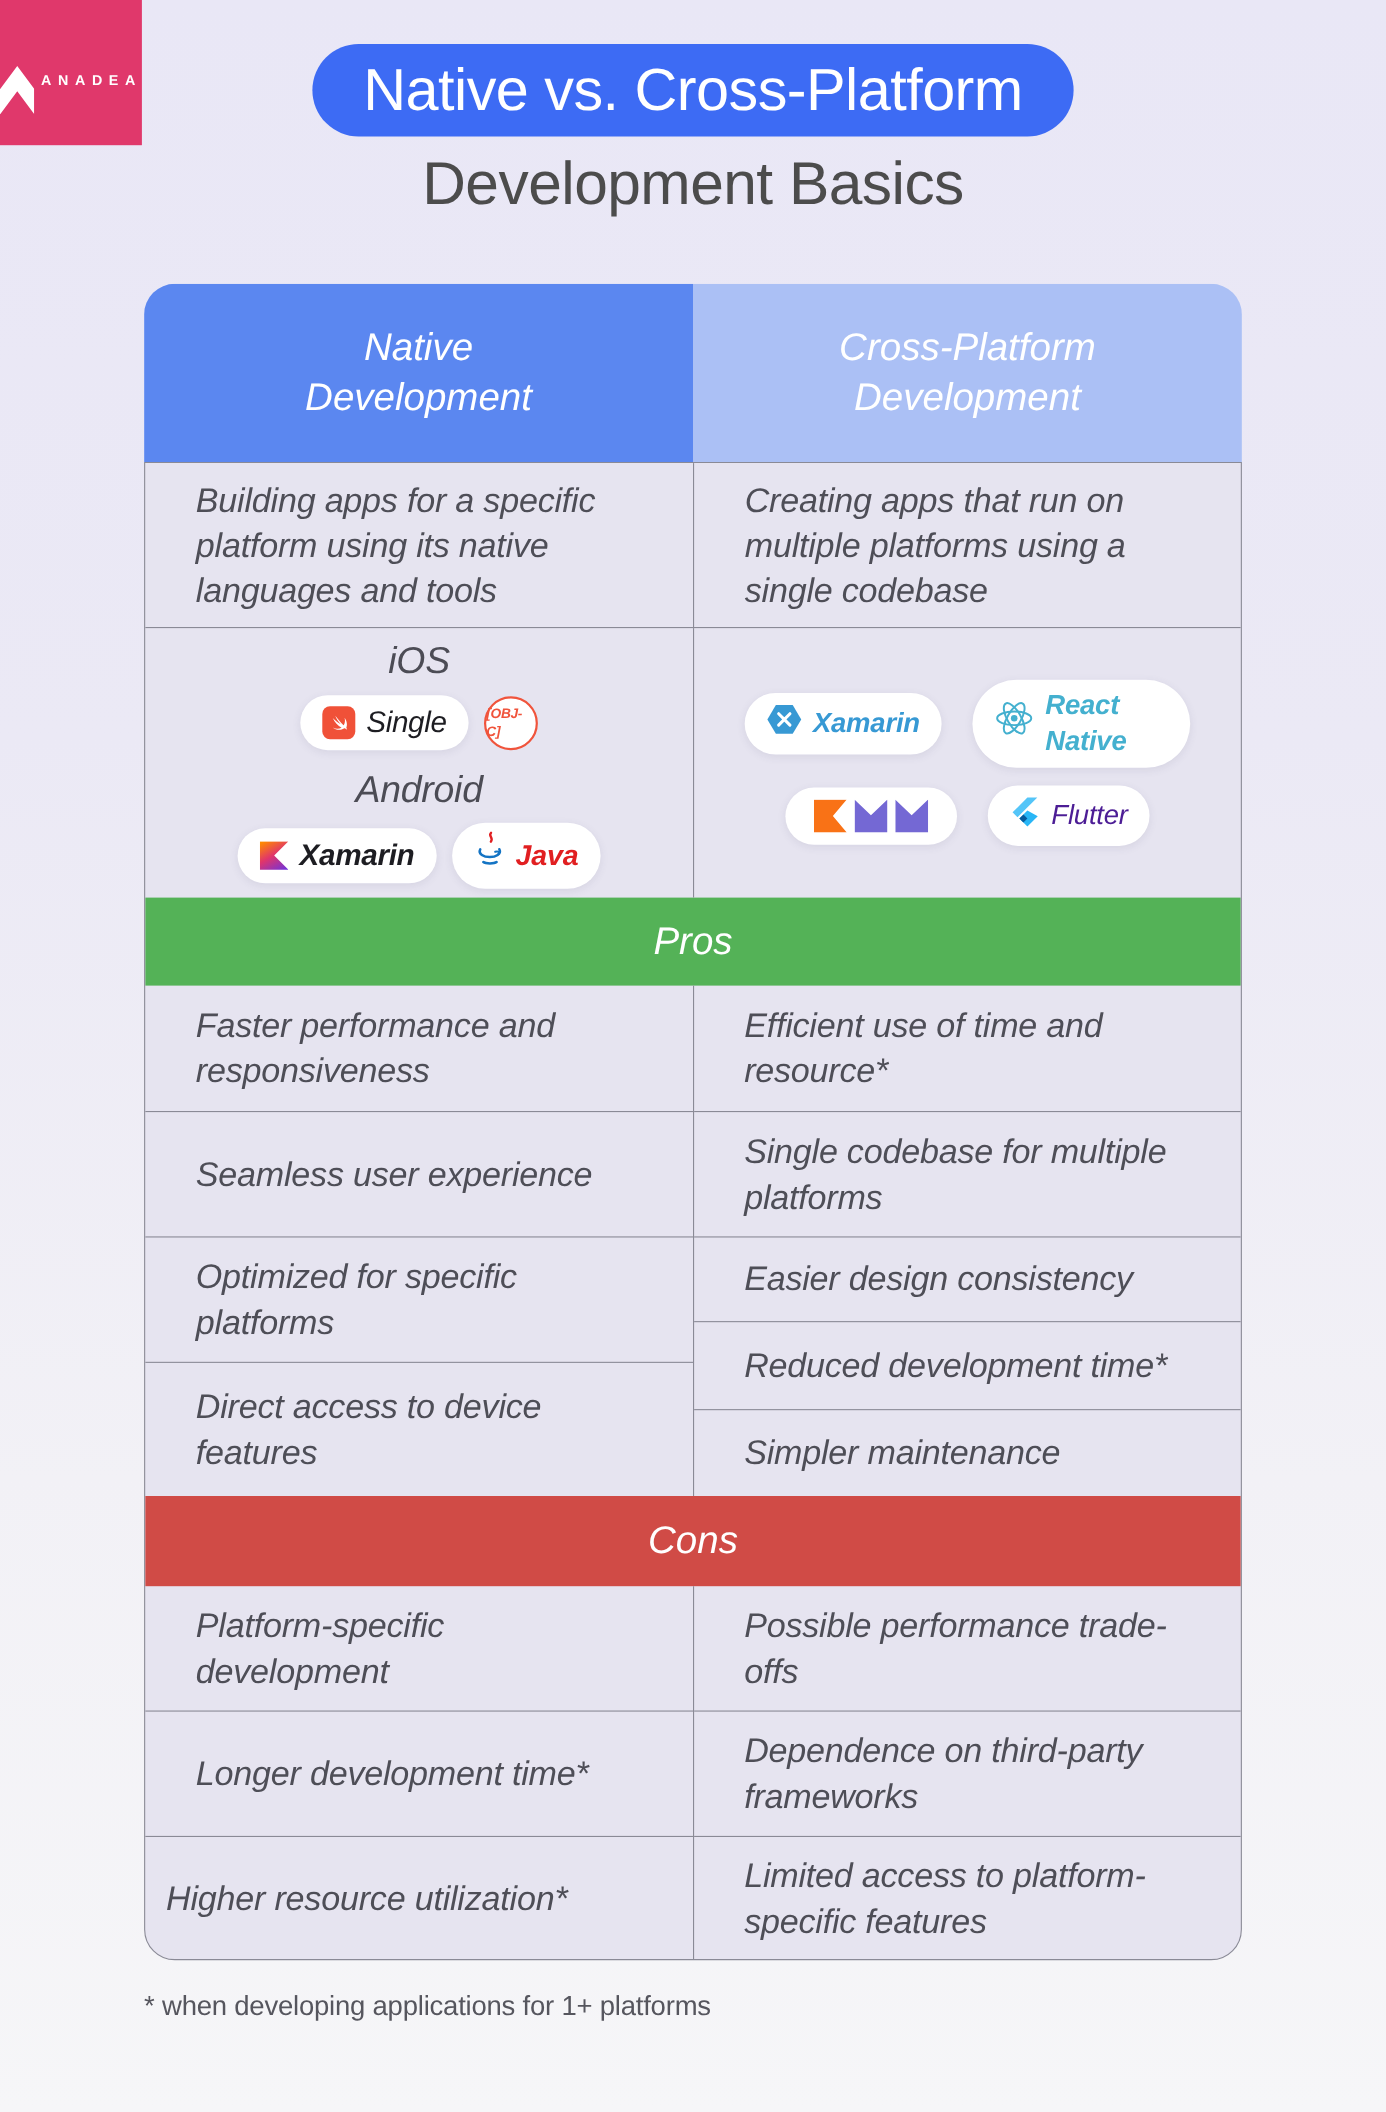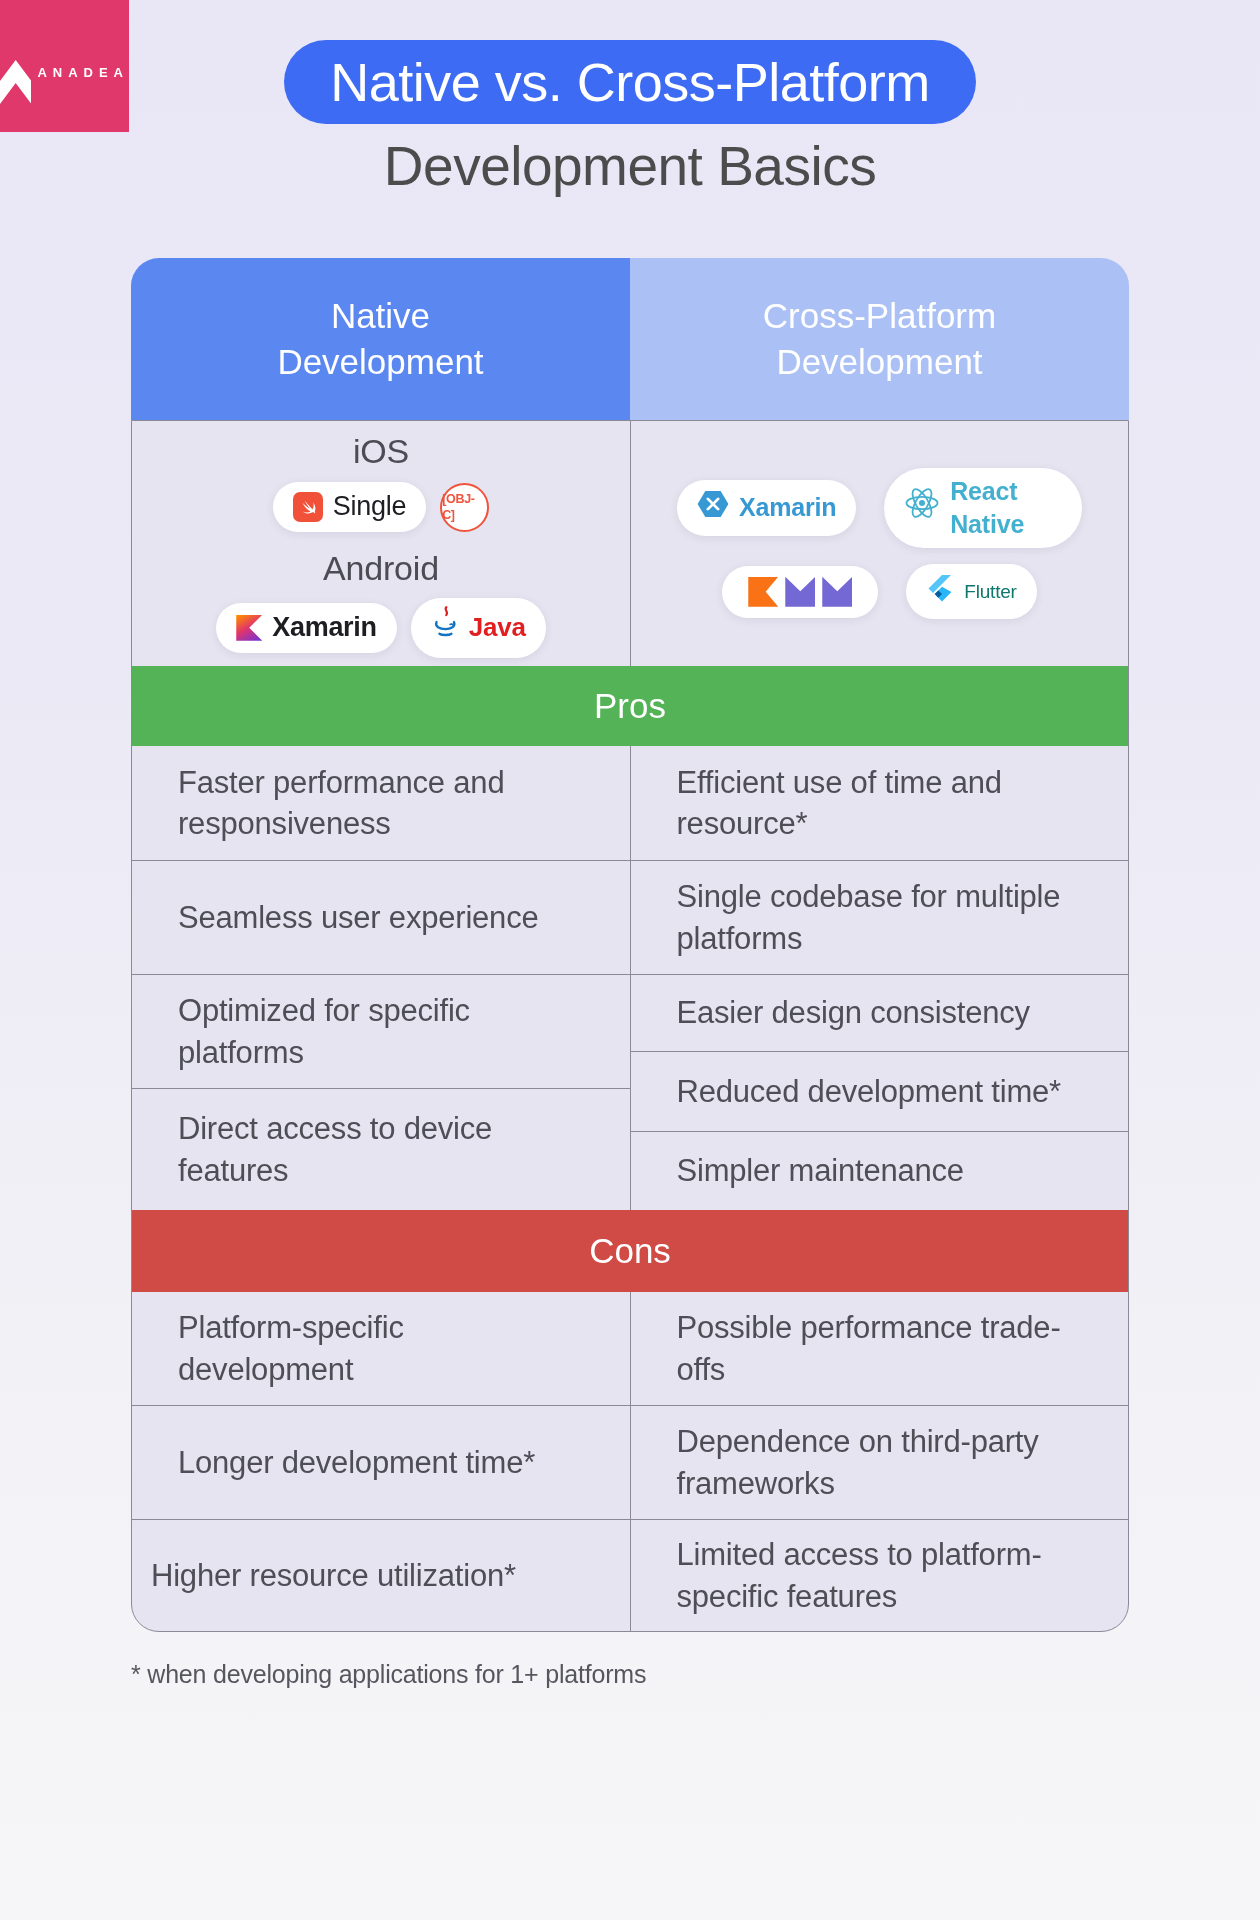--- a/index.html
+++ b/index.html
@@ -13,21 +13,21 @@
         display:flex;align-items:center;}
   .logo-chevron{width:78px;height:44px;margin-top:32px;background:#fff;
         clip-path:polygon(0 48%,50% 0,100% 48%,100% 100%,50% 52%,0 100%);}
   .logo-name{color:#fff;font-size:13px;font-weight:700;letter-spacing:6px;margin-top:13px;margin-left:6px;}
   
   .masthead{padding-top:40px;text-align:center;}
   .title-pill{display:inline-block;background:#3d6bf4;color:#fff;font-size:54px;font-weight:500;
         padding:11px 46px;border-radius:46px;letter-spacing:-0.5px;}
   .subtitle{font-size:55px;color:#4c4c4c;font-weight:500;margin-top:10px;letter-spacing:-0.5px;}
   
-  .tbl{width:998px;margin:60px auto 0;}
+  .tbl{width:998px;margin:60px auto 0;font-style:italic;}
   .tbl-header{display:flex;height:162px;border-radius:28px 28px 0 0;overflow:hidden;}
   .th{flex:1;display:flex;align-items:center;justify-content:center;color:#fff;font-size:35px;
       font-weight:500;text-align:center;line-height:1.32;white-space:pre-line;}
   .th-native{background:#5b87f0;}
   .th-cross{background:#abc0f5;}
   .tbl-body{border:1px solid #8a8a96;border-radius:0 0 28px 28px;overflow:hidden;background:#e6e4f0;}
   .row{display:flex;}
   .cell{width:50%;box-sizing:border-box;padding:0 46px;display:flex;align-items:center;
         font-size:31px;color:#4e4e57;line-height:1.33;letter-spacing:-0.2px;}
   .cell.right{border-left:1px solid #8a8a96;}
@@ -56,21 +56,21 @@
   .pill-label{font-size:27px;color:#1d1d22;letter-spacing:-0.3px;}
   .objc{width:49px;height:49px;border-radius:50%;background:#fff;border:2.5px solid #f0543c;
         display:flex;align-items:center;justify-content:center;box-sizing:border-box;}
   .objc span{color:#f0543c;font-size:12.5px;font-weight:700;letter-spacing:-0.3px;}
   .kotlin-k{width:26px;height:26px;background:linear-gradient(150deg,#ff8a00 5%,#e0356b 48%,#7433d6 95%);
         clip-path:polygon(0 0,100% 0,50% 50%,100% 100%,0 100%);}
   .bold{font-weight:700;}
   .java-label{color:#e11f21;font-weight:700;font-size:26px;}
   .rn-label{color:#44b0cf;font-weight:600;font-size:25px;}
   .xam-label{color:#3799d4;font-weight:600;font-size:25px;}
-  .flutter-label{color:#0f766e;font-size:19px;}
+  .flutter-label{color:#4c1d95;font-size:25px;}
   .kmm-glyphs{display:flex;gap:7px;}
   .kmm-k{width:30px;height:30px;background:#f97216;
         clip-path:polygon(0 0,100% 0,58% 50%,100% 100%,0 100%);}
   .kmm-m{width:30px;height:30px;background:#7468d4;
         clip-path:polygon(0 0,50% 48%,100% 0,100% 100%,0 100%);}
   
   .footnote{width:998px;margin:28px auto 0;font-size:25px;color:#56565e;letter-spacing:-0.2px;}
 </style>
 </head>
 <body>
@@ -89,20 +89,24 @@
 
   <div class="tbl-header">
     <div class="th th-native">Native
 Development</div>
     <div class="th th-cross">Cross-Platform
 Development</div>
   </div>
 
   <div class="tbl-body">
 
+    <div class="row row-desc">
+      <div class="cell">Building apps for a specific platform using its native languages and tools</div>
+      <div class="cell right">Creating apps that run on multiple platforms using a single codebase</div>
+    </div>
 
     <div class="row row-plat">
       <div class="cell">
         <div class="plat-col">
           <div class="plat-label">iOS</div>
           <div class="plat-line">
             <div class="pill">
               <span class="swift-box">
                 <svg width="24" height="24" viewBox="0 0 30 30">
                   <path fill="#fff" d="M23.2 21.2c2-3.7.9-8.4-1.6-11.9.9 3.3.3 6.4-1 8.7l-.2-.2C17 14.4 13.6 10.5 11 7c1.2 3.3 3.6 6.8 6.2 9.8-2.9-1.6-6.5-4.3-9.1-7.2 2 4.7 6.1 8.8 10 11.1-2.8 1.5-6.6 1.6-9.9-.2 2.8 2.7 8.7 3.6 12.6 1.2 1.3-.8 2.2.4 2.8 1.3.7-1 .4-2.2-.4-2.8z"></path>

